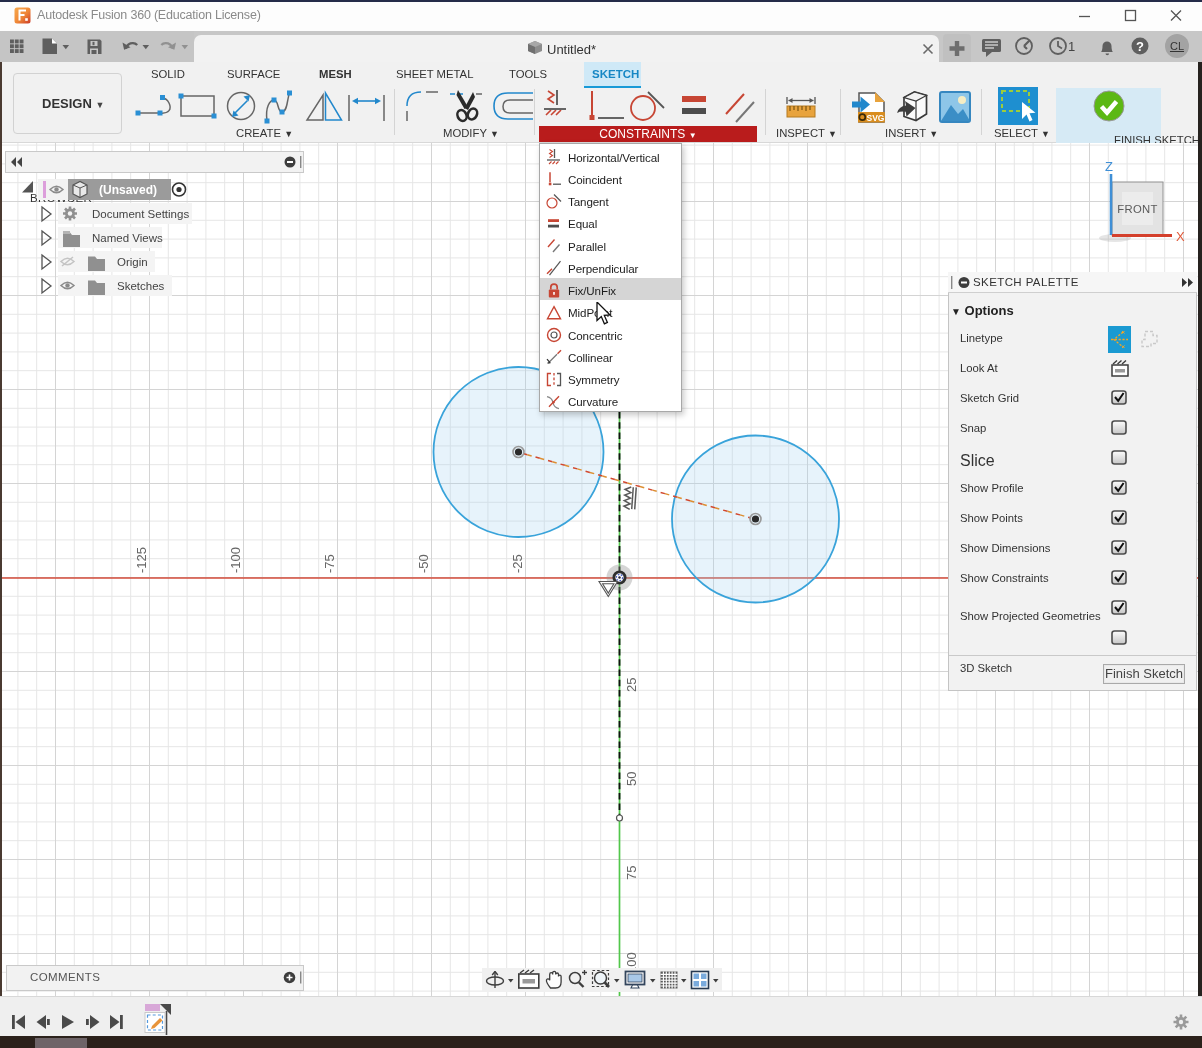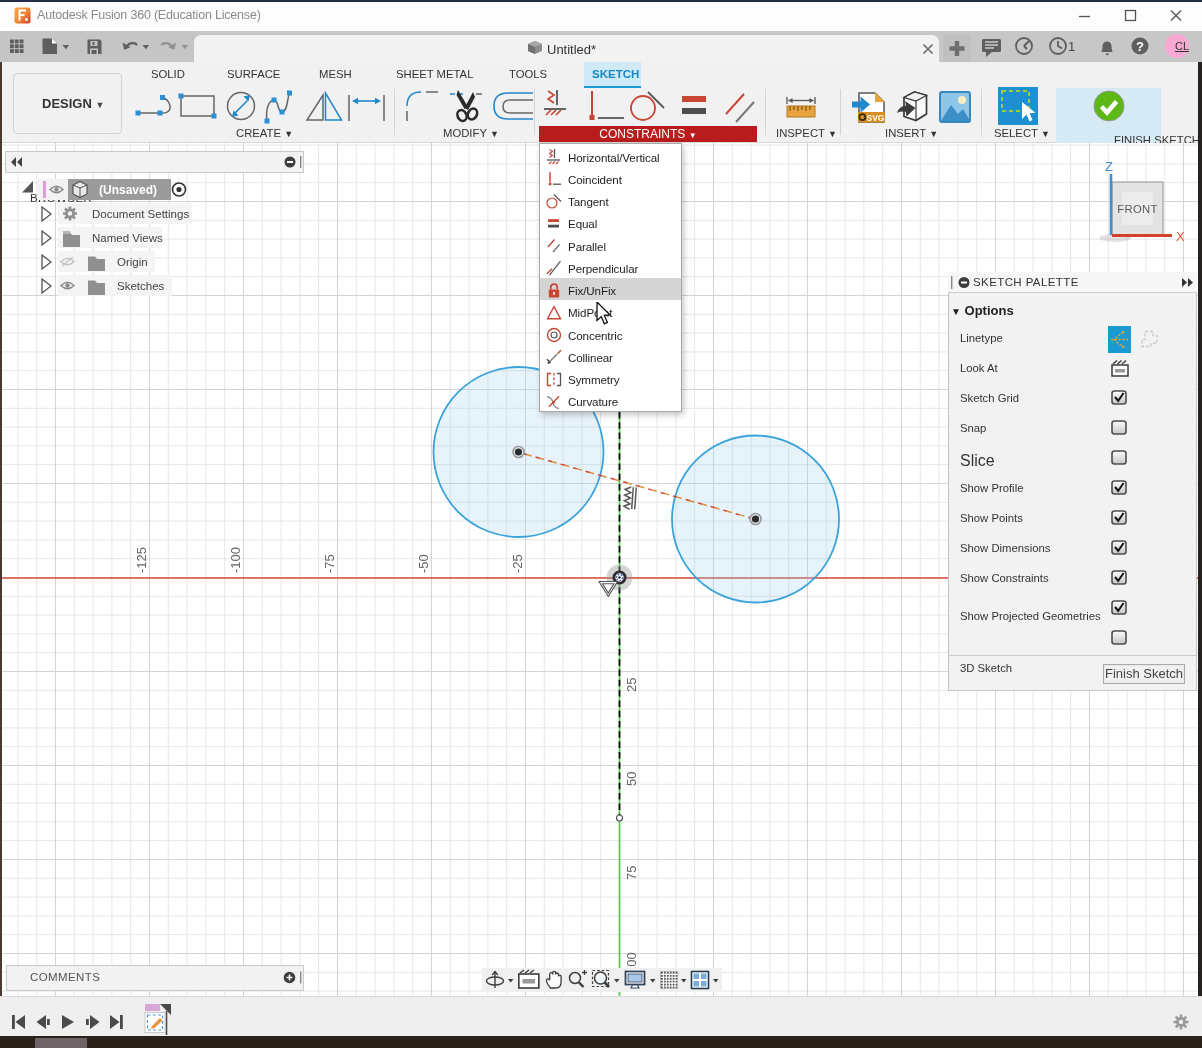--- a/index.html
+++ b/index.html
@@ -99,26 +99,26 @@
     <path d="M80 5 v5 l4 2.5"></path>
   </g>
   <text x="90" y="15" font-size="13" fill="#444">1</text>
   <g fill="#5f5f5f">
     <path d="M123 16 c0 0 1.5 -1 1.5 -6 a4.5 4.5 0 0 1 9 0 c0 5 1.5 6 1.5 6 z"></path>
     <path d="M127.5 17.5 a1.8 1.8 0 0 0 3.6 0 z"></path>
   </g>
   <circle cx="162" cy="10" r="8.5" fill="#5f5f5f"></circle>
   <text x="162" y="14.5" font-size="13" font-weight="bold" fill="#fff" text-anchor="middle">?</text>
 </svg>
-<div class="abs" style="left:1165px;top:34px;width:24px;height:24px;border-radius:50%;background:#f9a8d4;text-align:right;line-height:24px;font-size:11px;color:#333;text-decoration:underline;">CL</div>
+<div class="abs" style="left:1165px;top:34px;width:24px;height:24px;border-radius:50%;background:#a3a3a3;text-align:center;line-height:24px;font-size:11px;color:#333;text-decoration:underline;">CL</div>
 
 <div class="abs" style="left:0;top:62px;width:1202px;height:26px;background:#f1f1f1;"></div>
 <div class="abs" style="left:151px;top:68px;font-size:11.3px;color:#333;">SOLID</div>
 <div class="abs" style="left:227px;top:68px;font-size:11.3px;color:#333;">SURFACE</div>
-<div class="abs" style="left:319px;top:68px;font-size:11.3px;color:#333;">MESH</div>
+<div class="abs" style="left:319px;top:68px;font-size:11.3px;color:#333;font-weight:bold;">MESH</div>
 <div class="abs" style="left:396px;top:68px;font-size:11.3px;color:#333;">SHEET METAL</div>
 <div class="abs" style="left:509px;top:68px;font-size:11.3px;color:#333;">TOOLS</div>
 <div class="abs" style="left:584px;top:62px;width:57px;height:24px;background:#cfe9f7;border-bottom:3px solid #189ad7;"></div>
 <div class="abs" style="left:592px;top:68px;font-size:11.5px;color:#1787c4;font-weight:bold;">SKETCH</div>
 
 <div class="abs" style="left:0;top:88px;width:1202px;height:55px;background:#f1f1f1;border-bottom:1px solid #d8d8d8;box-sizing:border-box;"></div>
 <div class="abs" style="left:13px;top:73px;width:109px;height:61px;border:1px solid #d2d2d2;border-radius:4px;box-sizing:border-box;"></div>
 <div class="abs" style="left:42px;top:96px;font-size:13px;color:#333;font-weight:bold;">DESIGN <span style="font-size:9px;color:#444;">▼</span></div>
 
 <svg class="abs" style="left:133px;top:88px;" width="410" height="40" viewBox="0 0 410 40">

